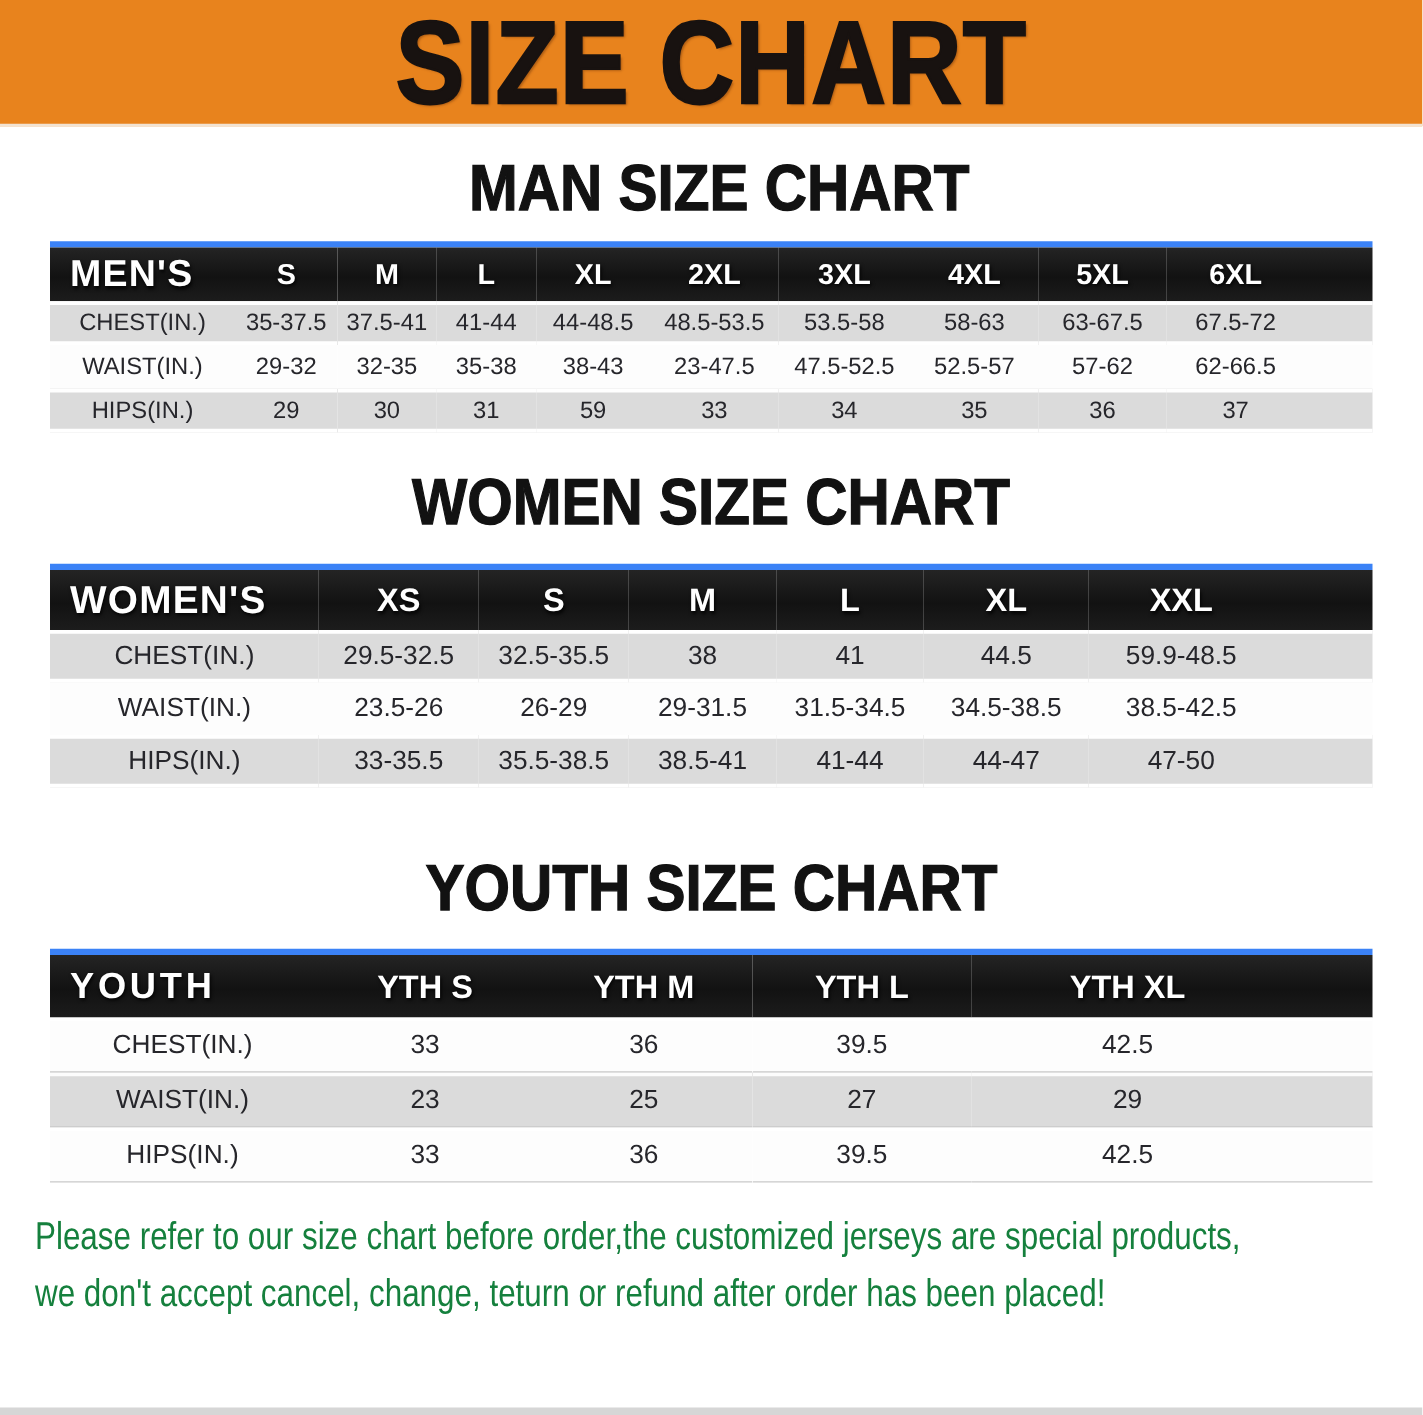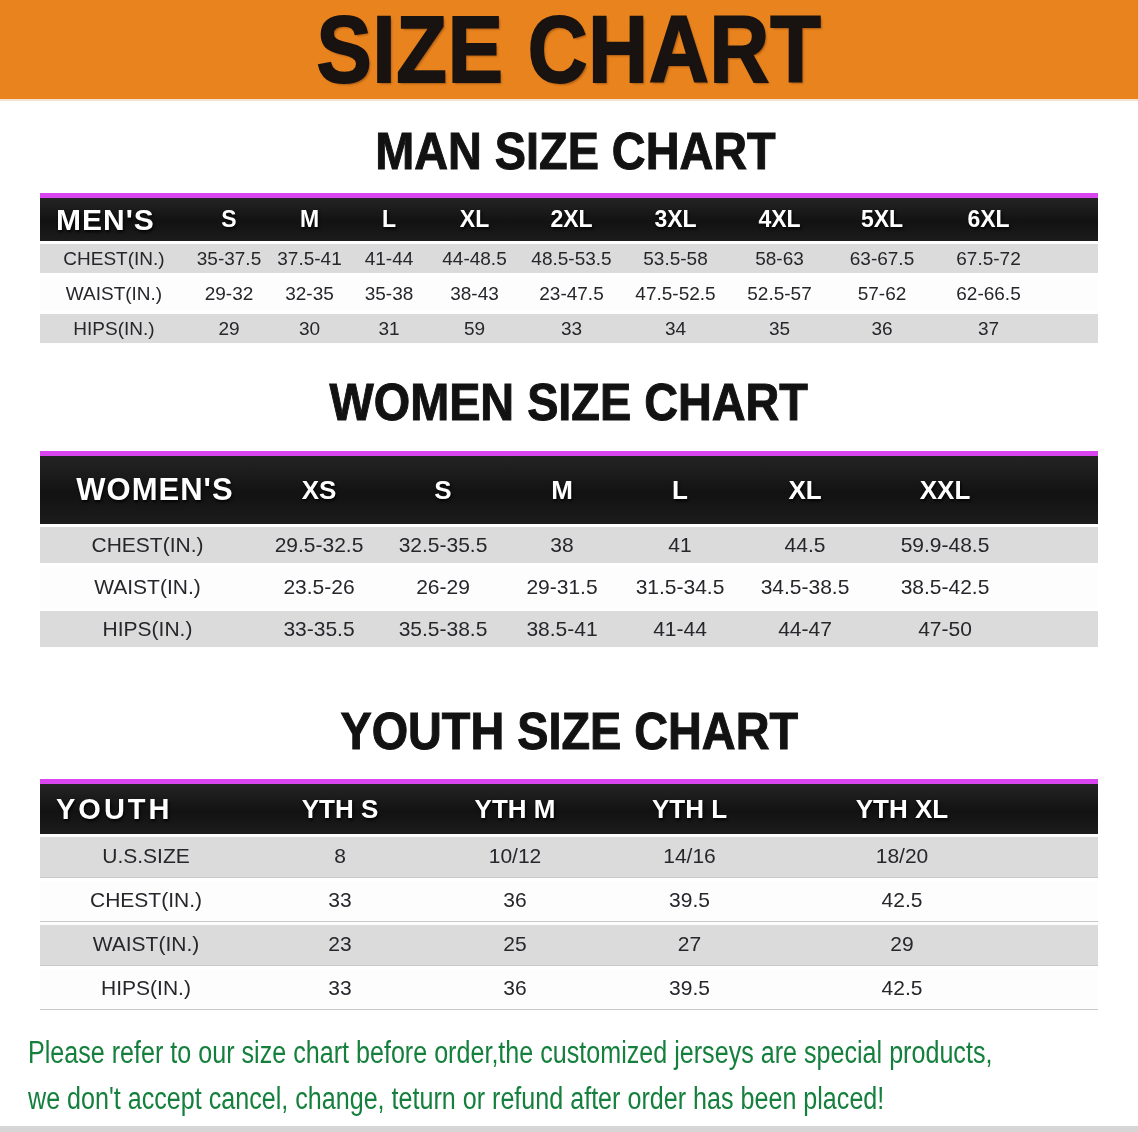--- a/index.html
+++ b/index.html
@@ -36,34 +36,34 @@
     -webkit-text-stroke:1px #121212;
   }
   .t-man   { margin-top:26px;padding-left:12px; }
   .t-women { margin-top:32px; }
   .t-youth { margin-top:57px; }
 
   
   table {
     border-collapse:separate; border-spacing:0;
     table-layout:fixed; width:1058px; margin-left:40px;
-    border-top:5px solid #d946ef;
+    border-top:5px solid #3b82f6;
   }
   .men   { margin-top:18px; }
   .women { margin-top:25px; }
   .youth { margin-top:24px; }
 
   thead th {
     background:linear-gradient(180deg,#242424 0%,#121212 55%,#1c1c1c 100%);
     color:#ffffff; font-weight:bold; text-align:center; vertical-align:middle;
     text-shadow:1px 2px 3px rgba(0,0,0,0.85);
     overflow:hidden; white-space:nowrap;
   }
   .men   thead th { height:43px; font-size:23px; }
-  .women thead th { height:68px; font-size:26px;text-align:center; }
+  .women thead th { height:48px; font-size:26px; }
   .youth thead th { height:50px; font-size:26px; }
 
   th.corner { text-align:left; padding-left:16px; letter-spacing:1px; }
   .men   th.corner { font-size:30px; }
   .women th.corner { font-size:31px; }
   .youth th.corner { font-size:29px; letter-spacing:3px; }
 
   tbody td {
     text-align:center; vertical-align:middle;
     color:#26262b; white-space:nowrap; overflow:hidden;
@@ -242,27 +242,20 @@
   <thead>
     <tr>
       <th class="corner">YOUTH</th>
       <th>YTH S</th>
       <th>YTH M</th>
       <th>YTH L</th>
       <th class="last">YTH XL</th>
     </tr>
   </thead>
   <tbody>
-    <tr class="gray">
-      <td>U.S.SIZE</td>
-      <td>8</td>
-      <td>10/12</td>
-      <td>14/16</td>
-      <td class="last">18/20</td>
-    </tr>
     <tr class="white">
       <td>CHEST(IN.)</td>
       <td>33</td>
       <td>36</td>
       <td>39.5</td>
       <td class="last">42.5</td>
     </tr>
     <tr class="gray">
       <td>WAIST(IN.)</td>
       <td>23</td>

